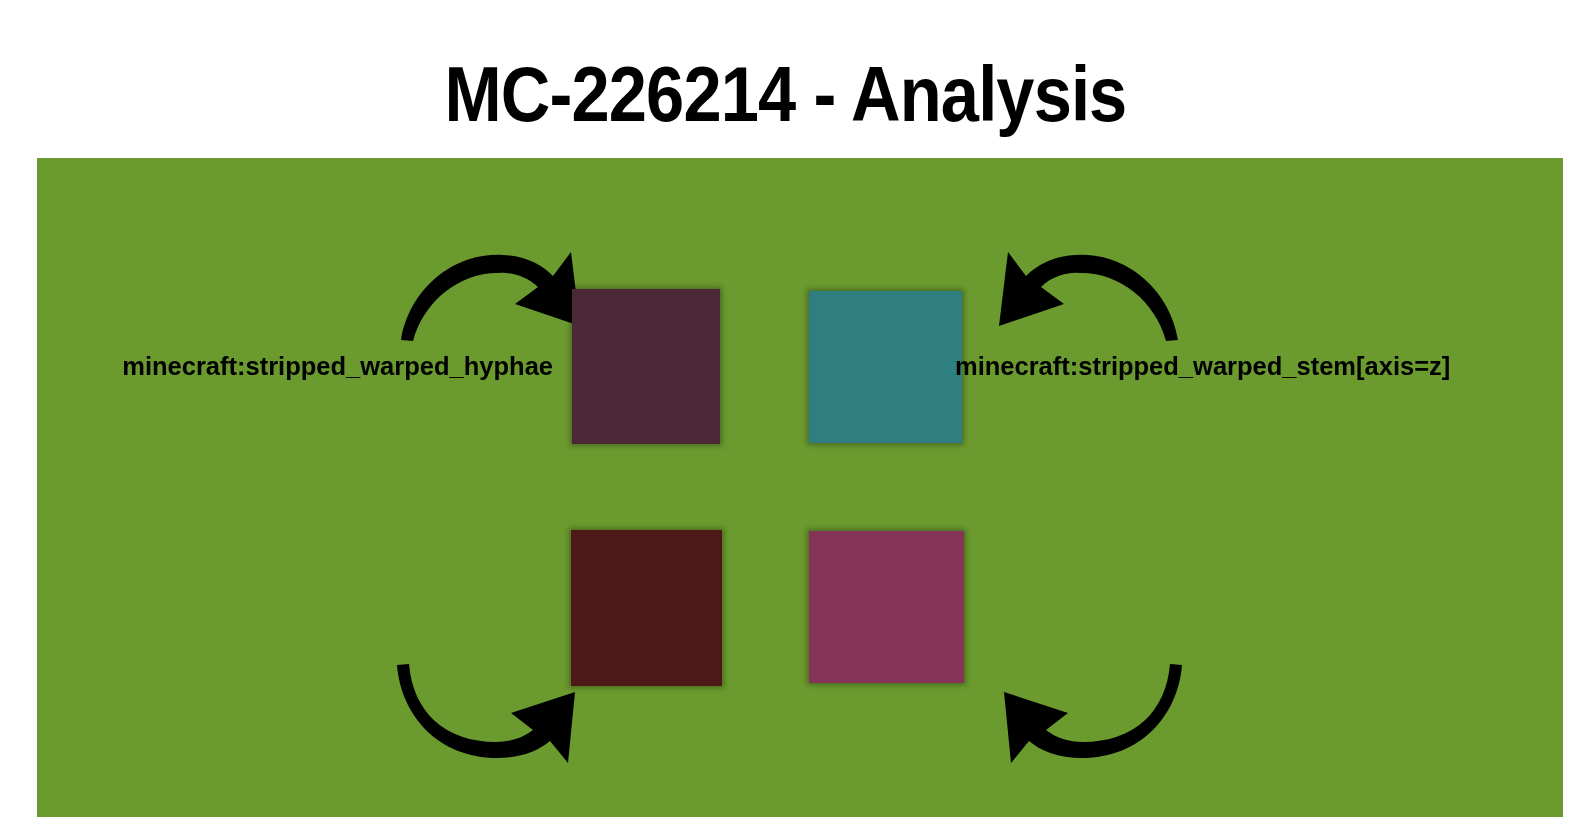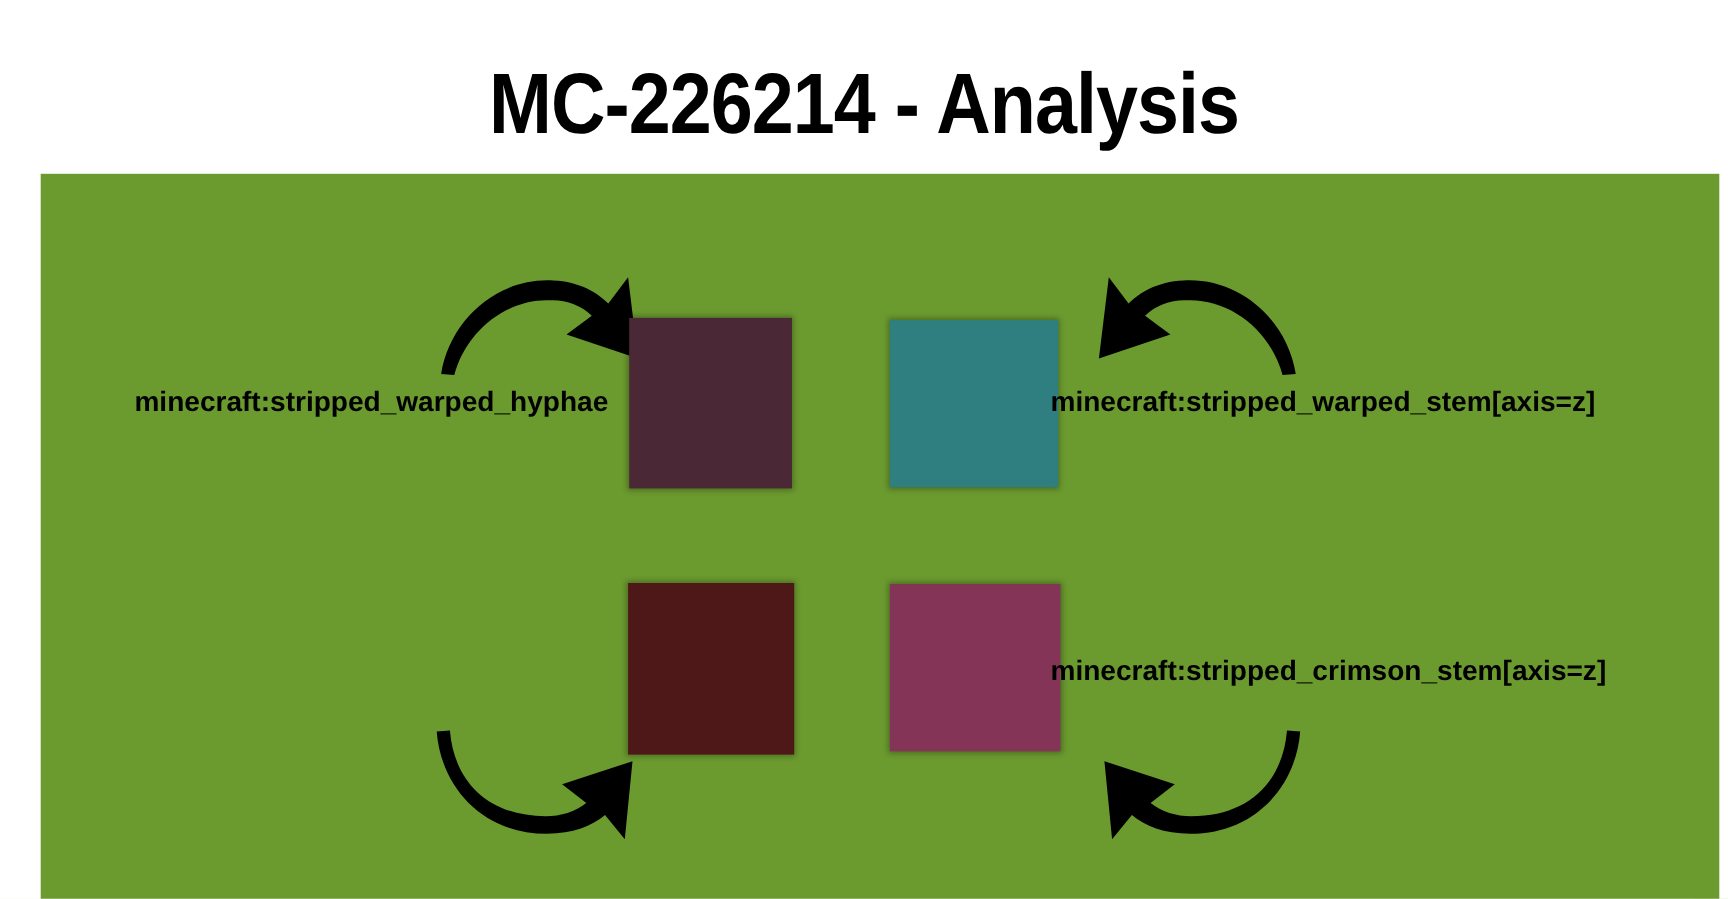--- a/index.html
+++ b/index.html
@@ -131,16 +131,15 @@
 
     <div id="swatch-bl" class="swatch" style="background: rgb(78, 24, 24);"></div>
 
     <div id="swatch-br" class="swatch" style="background: rgb(131, 52, 87);"></div>
 
     <div id="label-tl" class="label left">minecraft:stripped_warped_hyphae</div>
 
     <div id="label-tr" class="label right">minecraft:stripped_warped_stem[axis=z]</div>
 
 
-    <div id="label-br" class="label right">minecraft:stripped_crimson_stem[axis=z]</div>
 
   </div>
 </div>
 
 </body></html>

